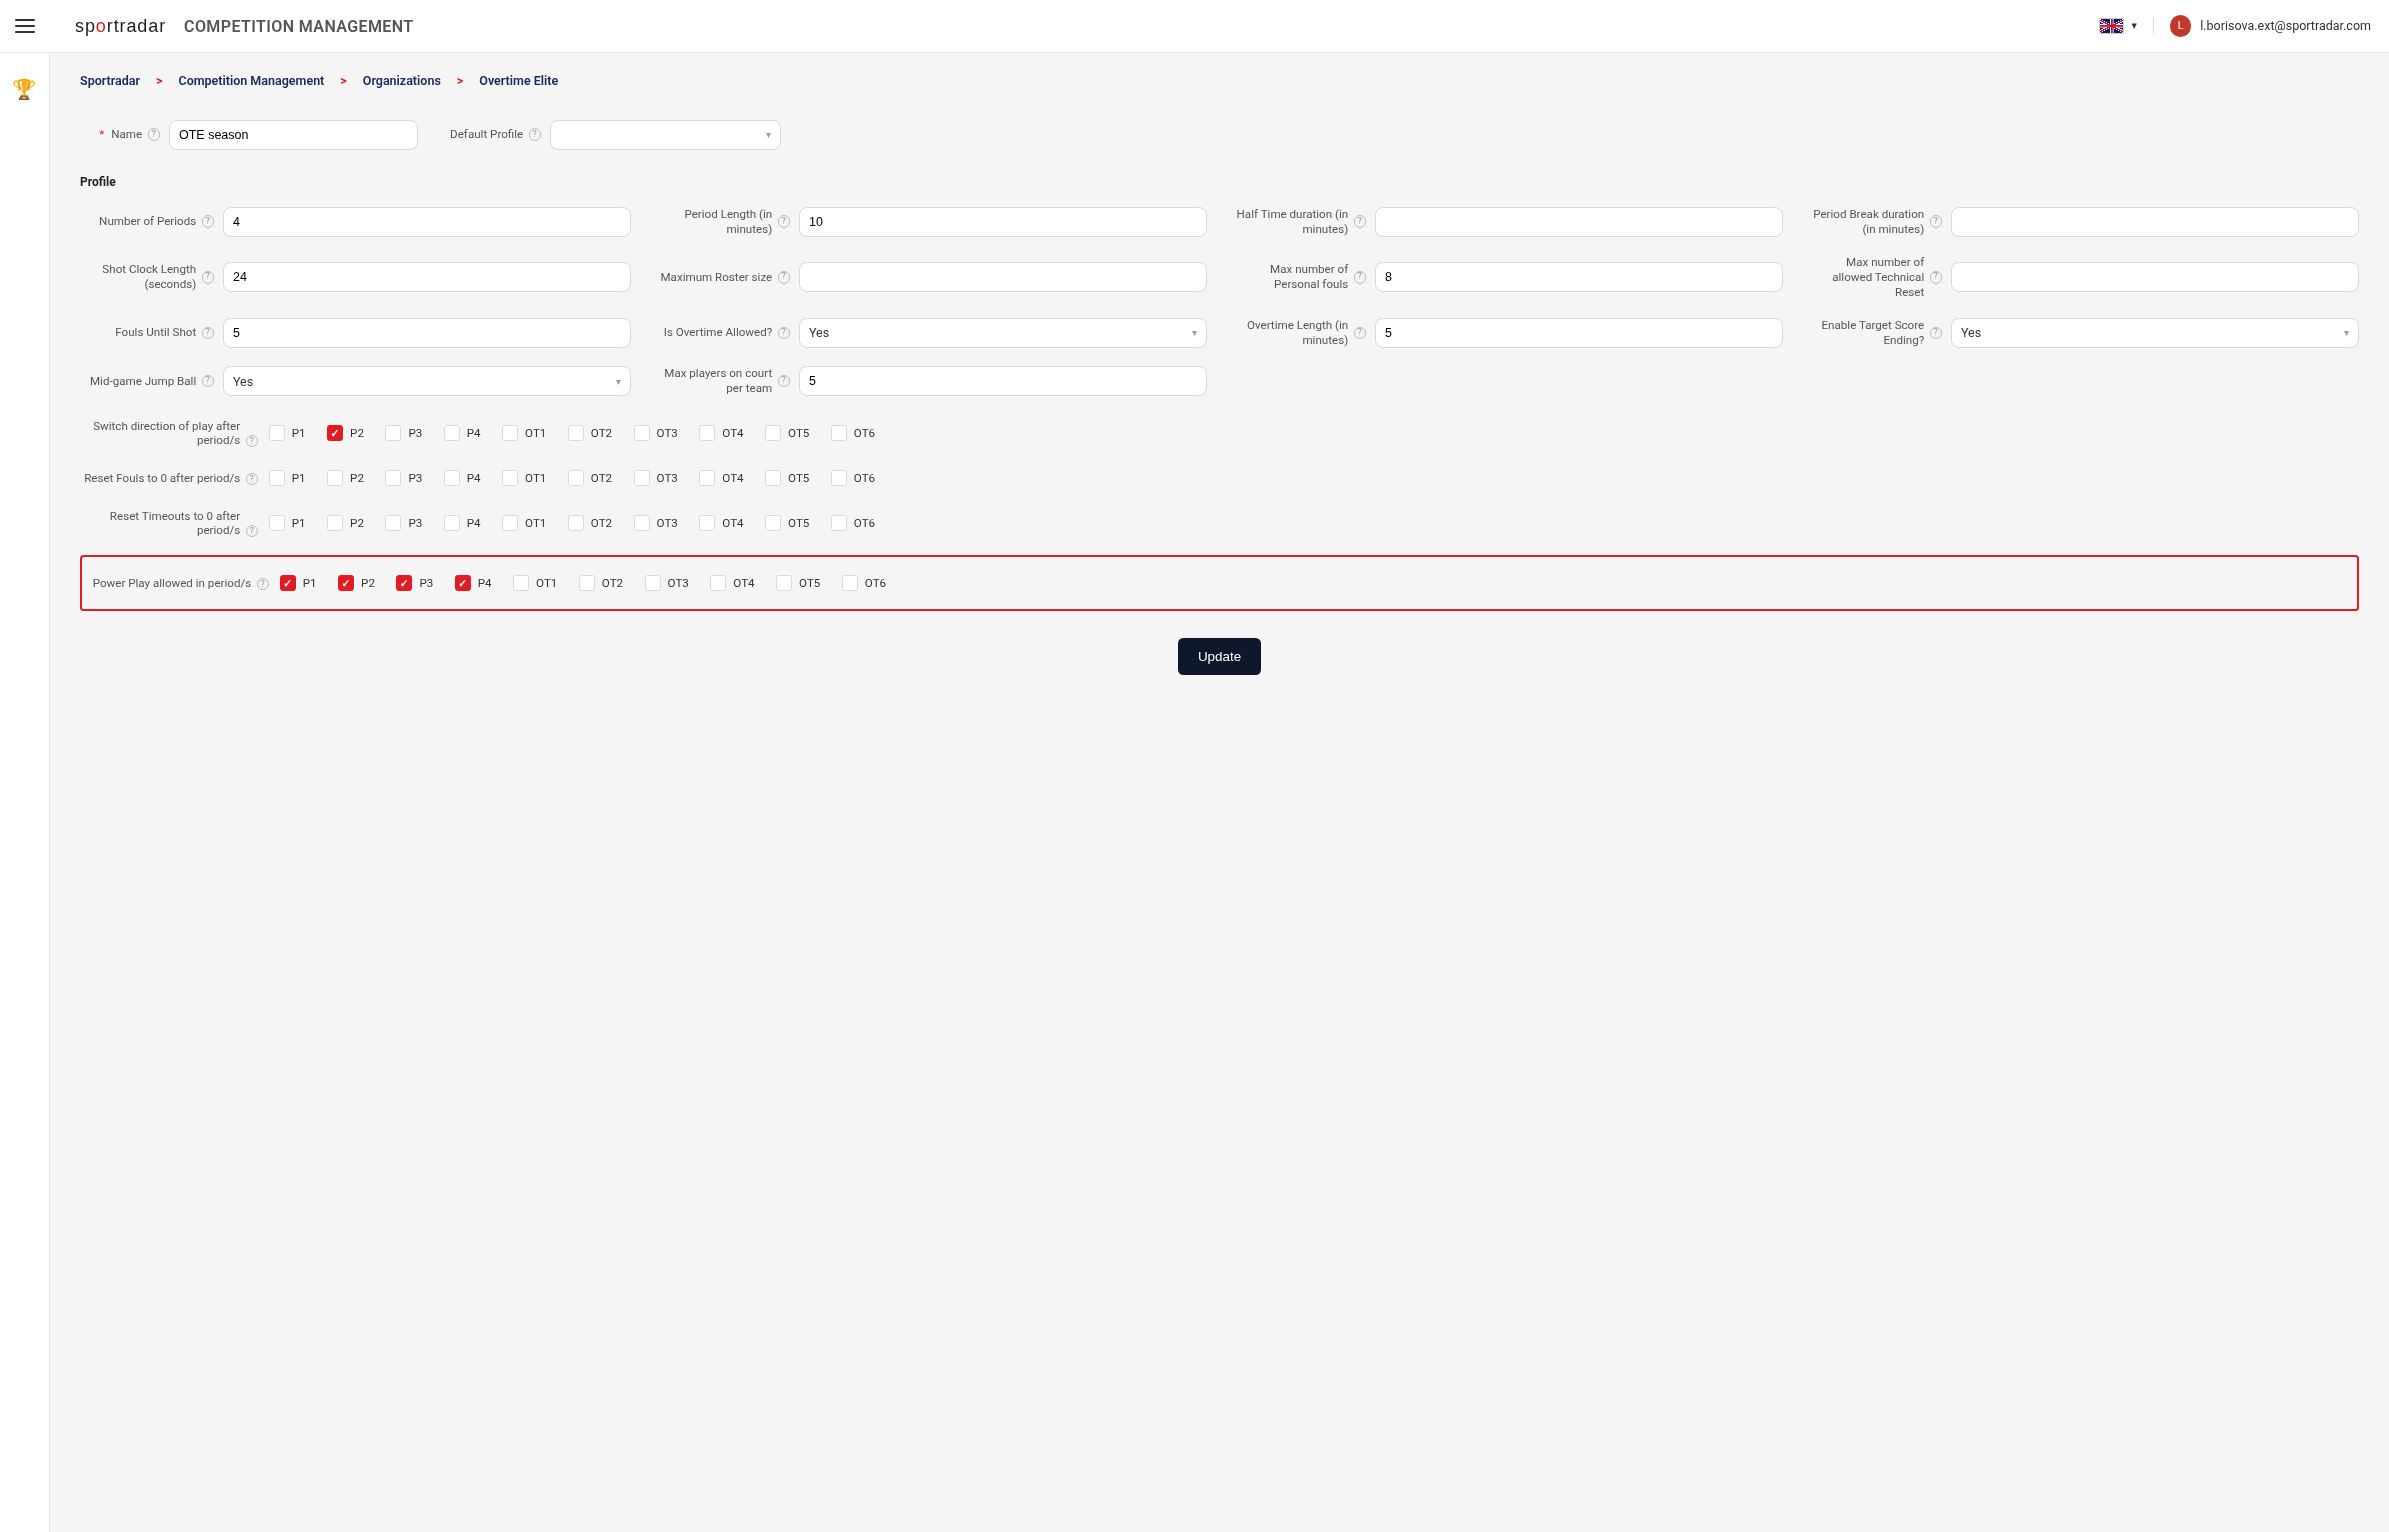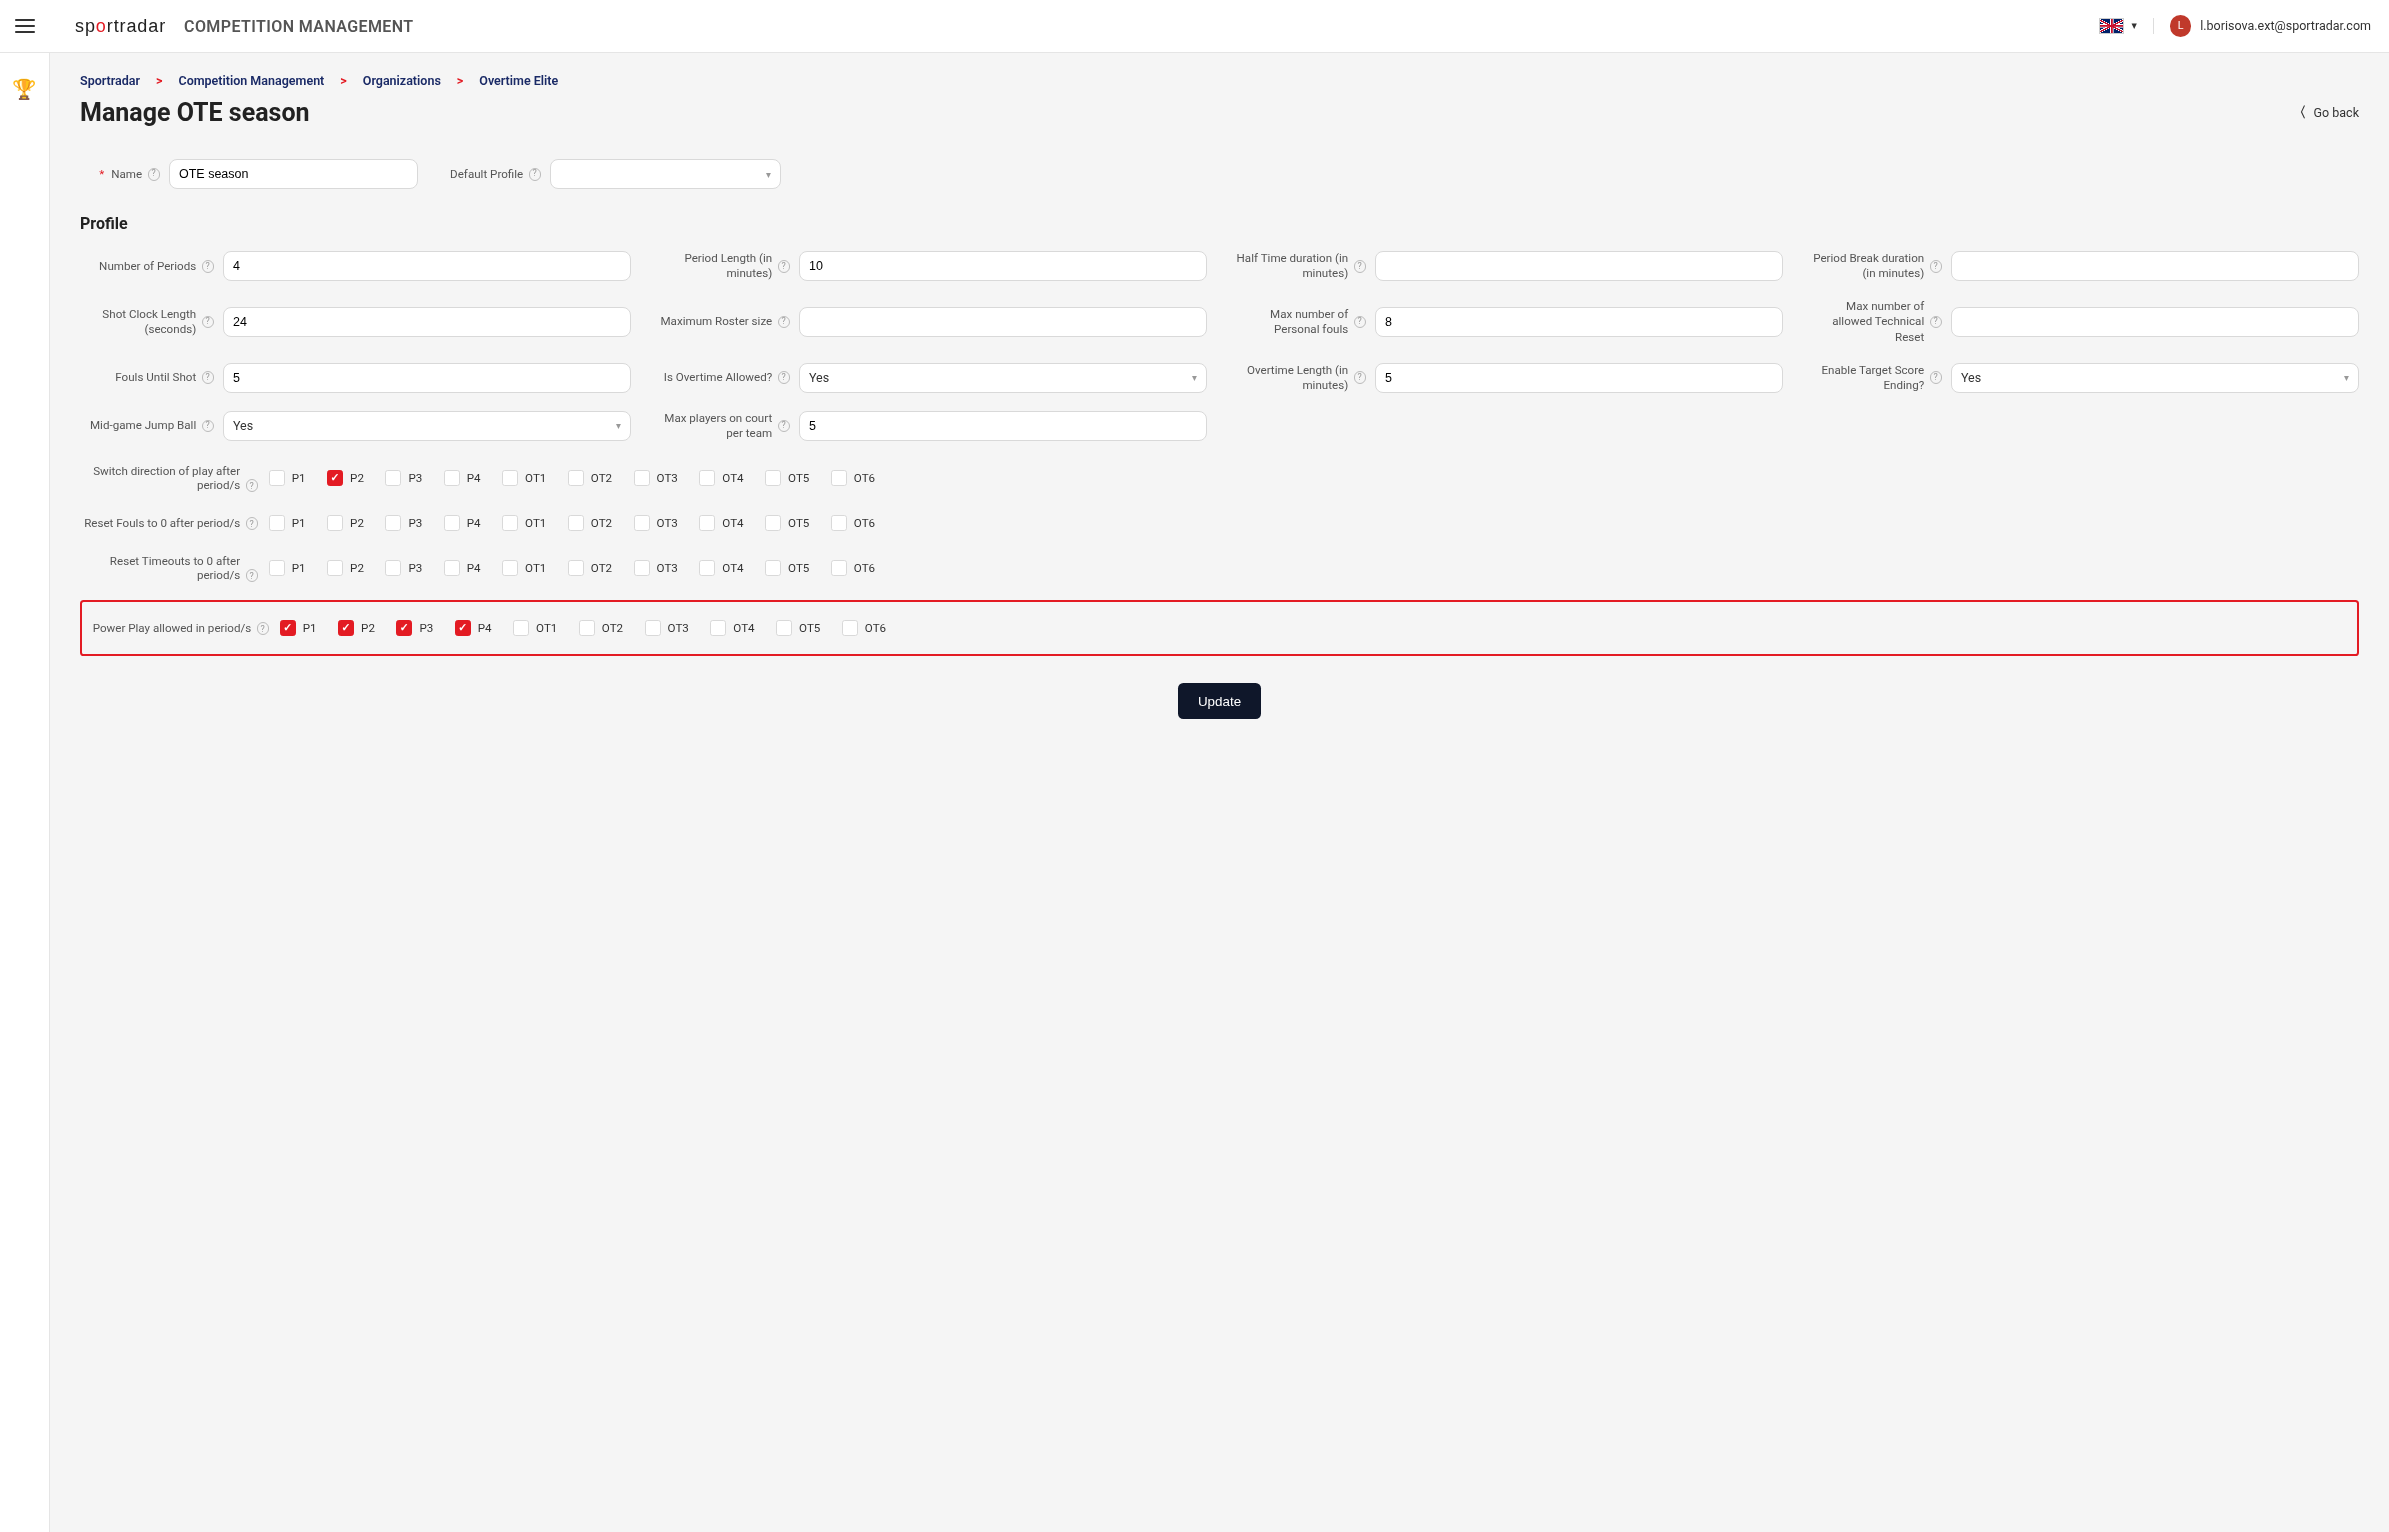--- a/index.html
+++ b/index.html
@@ -94,21 +94,21 @@
   .main { flex:1; padding: 19.6px 30px 36px; }
 
   .crumbs { display:flex; align-items:center; gap:16px; font-size:12.5px; color:#1a2a66; font-weight:600; }
   .crumbs .sep { color:#e31b23; font-weight:700; }
   .crumbs a { color:#1a2a66; text-decoration:none; cursor:pointer; }
 
   .page-head { display:flex; align-items:center; justify-content:space-between; margin-top:10.7px; }
   .page-title { font-size:25px; font-weight:700; color:#222; }
   .go-back { display:flex; align-items:center; gap:7.1px; color:#333; cursor:pointer; font-size:12.5px; }
   .go-back .chev-left { font-size:14.2px; font-weight:700; }
-  .section-title { font-size:16px; font-weight:700; color:#222; margin-top:25px; }
+  .section-title { font-size:12px; font-weight:700; color:#222; margin-top:25px; }
 
   .row { display:grid; grid-template-columns: repeat(4, 1fr); gap: 18px 25px; margin-top:18px; }
   .field { display:flex; align-items:center; gap:9px; }
   .field .label { flex: 0 0 134px; text-align:right; font-size:11.6px; color:#555; line-height:1.3; display:flex; align-items:center; justify-content:flex-end; gap:5.3px; }
   .field .label .req { color:#e31b23; margin-right:1.8px; }
   .help-icon {
     width:12.5px; height:12.5px; border:0.9px solid #bbb; border-radius:50%;
     display:inline-flex; align-items:center; justify-content:center;
     font-size:9px; color:#999; flex-shrink:0;
   }
@@ -177,27 +177,20 @@
     <div class="crumbs" id="crumbs">
         <a>Sportradar</a>
         <span class="sep">&gt;</span>
         <a>Competition Management</a>
         <span class="sep">&gt;</span>
         <a>Organizations</a>
         <span class="sep">&gt;</span>
         <a>Overtime Elite</a>
       </div>
 
-    <div class="page-head">
-      <h1 class="page-title">Manage OTE season</h1>
-      <div class="go-back">
-        <span class="chev-left">〈</span>
-        <span>Go back</span>
-      </div>
-    </div>
 
     <div class="row" style="grid-template-columns: 338px 338px 1fr 1fr; margin-top:32px;">
       <div class="field">
         <div class="label" style="flex-basis:80px;">
           <span class="req">*</span>
           <span>Name</span>
           <span class="help-icon">?</span>
         </div>
         <div class="control">
           <input class="input" value="OTE season" style="">

